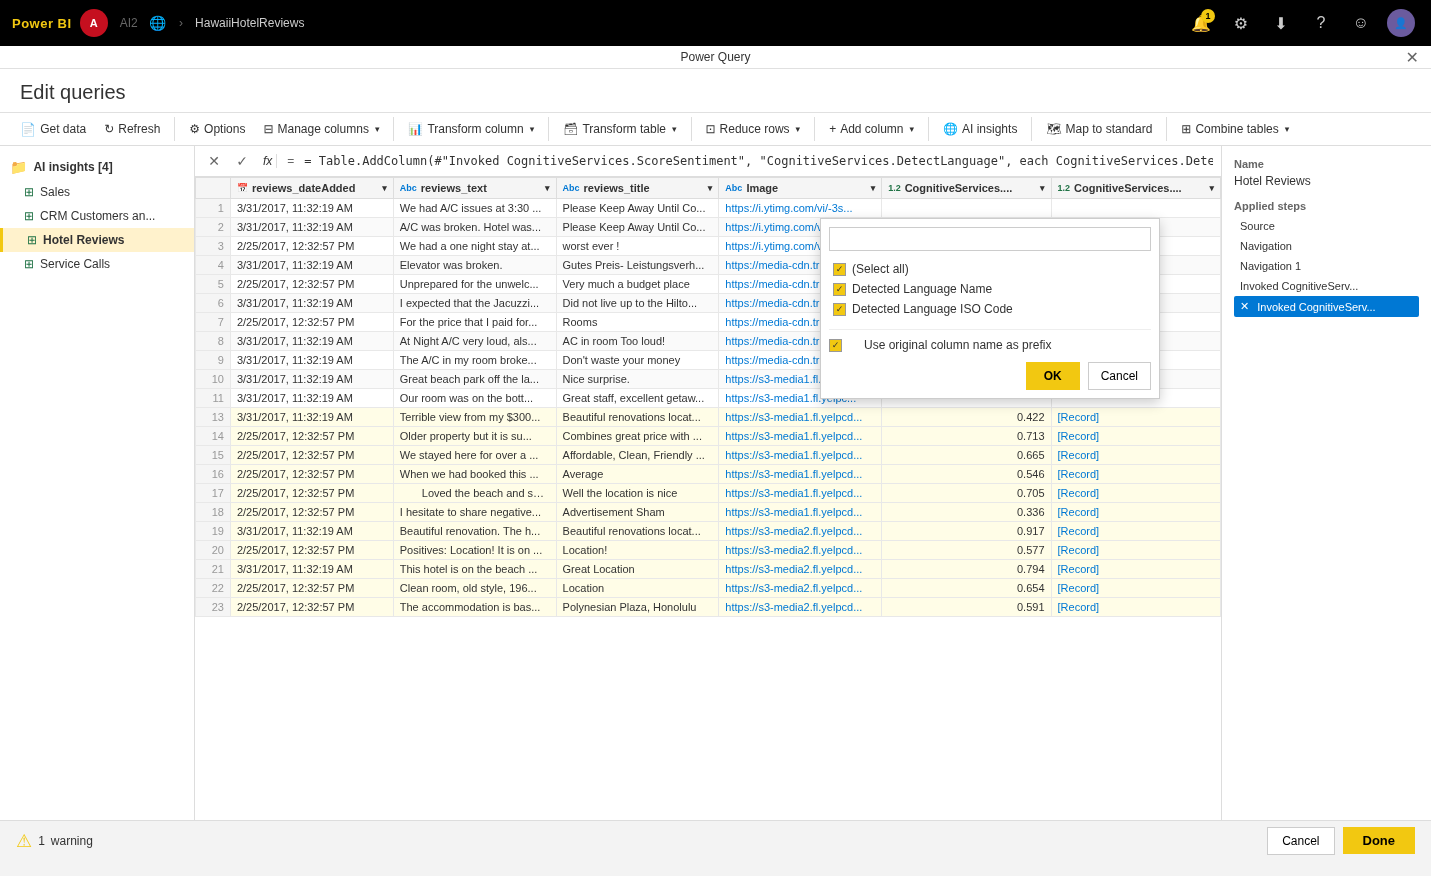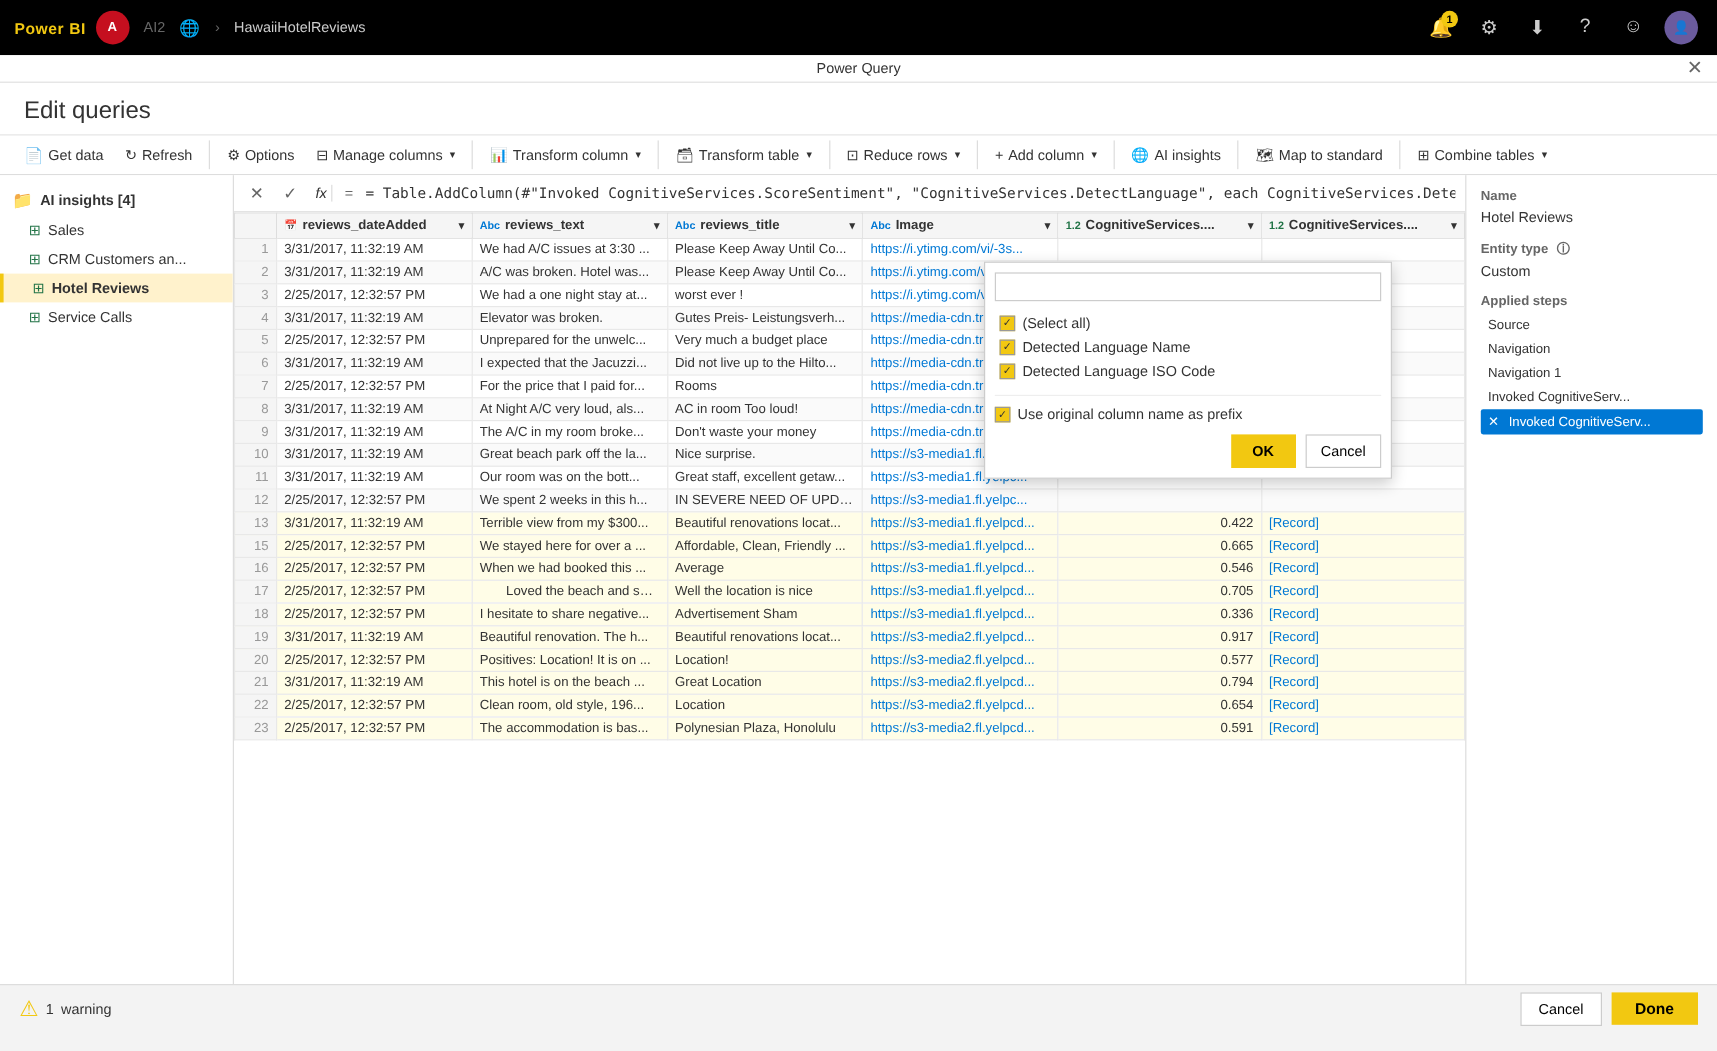--- a/index.html
+++ b/index.html
@@ -68,21 +68,21 @@
     .applied-step { padding: 4px 6px; cursor: pointer; font-size: 11px; color: #333; border-radius: 2px; display: flex; align-items: center; gap: 4px; }
     .applied-step.active { background: #0078d4; color: #fff; }
     .step-x { color: #e81123; margin-right: 4px; cursor: pointer; }
 
     
     .dropdown-overlay { position: absolute; top: 218px; left: 820px; background: #fff; border: 1px solid #ccc; box-shadow: 0 4px 12px rgba(0,0,0,0.2); z-index: 100; width: 340px; padding: 8px; }
     .dropdown-search { width: 100%; border: 1px solid #ccc; padding: 4px 6px; font-size: 12px; margin-bottom: 8px; }
     .dropdown-item { display: flex; align-items: center; gap: 6px; padding: 3px 4px; font-size: 12px; cursor: pointer; }
     .checkbox { width: 13px; height: 13px; border: 1px solid #999; background: #f2c811; display: flex; align-items: center; justify-content: center; font-size: 9px; }
     .dropdown-footer { margin-top: 10px; padding-top: 8px; border-top: 1px solid #eee; display: flex; align-items: center; gap: 6px; }
-    .dropdown-footer-label { font-size: 12px; flex: 1; }
+    .dropdown-footer-label { font-size: 12px; flex: 1; margin-left: 16px; }
     .btn-ok { background: #f2c811; border: none; padding: 6px 18px; font-size: 12px; font-weight: 600; cursor: pointer; }
     .btn-cancel { background: #fff; border: 1px solid #ccc; padding: 6px 12px; font-size: 12px; cursor: pointer; }
 
     
     .bottom-bar { background: #f3f3f3; border-top: 1px solid #ddd; height: 40px; display: flex; align-items: center; justify-content: flex-end; gap: 8px; padding: 0 16px; }
     .warning-area { display: flex; align-items: center; gap: 6px; margin-right: auto; }
     .warning-icon { color: #f2c811; font-size: 18px; }
     .warning-text { font-size: 12px; color: #333; }
     .btn-done { background: #f2c811; border: none; padding: 6px 20px; font-size: 13px; font-weight: 600; cursor: pointer; }
     .btn-cancel-bottom { background: #fff; border: 1px solid #ccc; padding: 6px 14px; font-size: 12px; cursor: pointer; }
@@ -372,39 +372,39 @@
     </tr>
             <tr>
       <td class="row-num">11</td>
       <td>3/31/2017, 11:32:19 AM</td>
       <td style="max-width:140px; overflow:hidden; text-overflow:ellipsis;">Our room was on the bott...</td>
       <td style="max-width:140px; overflow:hidden; text-overflow:ellipsis;">Great staff, excellent getaw...</td>
       <td style="max-width:140px; overflow:hidden; text-overflow:ellipsis; color:#0078d4;">https://s3-media1.fl.yelpc...</td>
       <td class="num-cell"></td>
       <td class="record-cell"></td>
     </tr>
-            <tr>
-      <td class="row-num">12</td>
-      <td>2/25/2017, 12:32:57 PM</td>
-      <td style="max-width:140px; overflow:hidden; text-overflow:ellipsis;">We spent 2 weeks in this h...</td>
-      <td style="max-width:140px; overflow:hidden; text-overflow:ellipsis;">IN SEVERE NEED OF UPDA...</td>
-      <td style="max-width:140px; overflow:hidden; text-overflow:ellipsis; color:#0078d4;">https://s3-media1.fl.yelpc...</td>
-      <td class="num-cell"></td>
-      <td class="record-cell"></td>
-    </tr>
             <tr class="row-highlighted">
       <td class="row-num">13</td>
       <td>3/31/2017, 11:32:19 AM</td>
       <td style="max-width:140px; overflow:hidden; text-overflow:ellipsis;">Terrible view from my $300...</td>
       <td style="max-width:140px; overflow:hidden; text-overflow:ellipsis;">Beautiful renovations locat...</td>
       <td style="max-width:140px; overflow:hidden; text-overflow:ellipsis; color:#0078d4;">https://s3-media1.fl.yelpcd...</td>
       <td class="num-cell">0.422</td>
       <td class="record-cell">[Record]</td>
     </tr>
             <tr class="row-highlighted">
+      <td class="row-num">14</td>
+      <td>2/25/2017, 12:32:57 PM</td>
+      <td style="max-width:140px; overflow:hidden; text-overflow:ellipsis;">Older property but it is su...</td>
+      <td style="max-width:140px; overflow:hidden; text-overflow:ellipsis;">Combines great price with ...</td>
+      <td style="max-width:140px; overflow:hidden; text-overflow:ellipsis; color:#0078d4;">https://s3-media1.fl.yelpcd...</td>
+      <td class="num-cell">0.713</td>
+      <td class="record-cell">[Record]</td>
+    </tr>
+            <tr class="row-highlighted">
       <td class="row-num">15</td>
       <td>2/25/2017, 12:32:57 PM</td>
       <td style="max-width:140px; overflow:hidden; text-overflow:ellipsis;">We stayed here for over a ...</td>
       <td style="max-width:140px; overflow:hidden; text-overflow:ellipsis;">Affordable, Clean, Friendly ...</td>
       <td style="max-width:140px; overflow:hidden; text-overflow:ellipsis; color:#0078d4;">https://s3-media1.fl.yelpcd...</td>
       <td class="num-cell">0.665</td>
       <td class="record-cell">[Record]</td>
     </tr>
             <tr class="row-highlighted">
       <td class="row-num">16</td>
@@ -480,27 +480,20 @@
     </tr>
           </tbody>
       </table>
     </div>
   </div>
 
   <div class="right-panel">
     <div class="rp-section">
       <div class="rp-label">Name</div>
       <div class="rp-value">Hotel Reviews</div>
-    </div>
-    <div class="rp-section">
-      <div class="rp-label">
-        <span>Entity type</span>
-        <span style="font-size:11px; margin-left:4px;">ⓘ</span>
-      </div>
-      <div class="rp-value">Custom</div>
     </div>
     <div class="rp-section">
       <div class="rp-label">Applied steps</div>
       <div id="steps-container">
           <div class="applied-step">
             <span>Source</span>
           </div>
           <div class="applied-step">
             <span>Navigation</span>
           </div>

